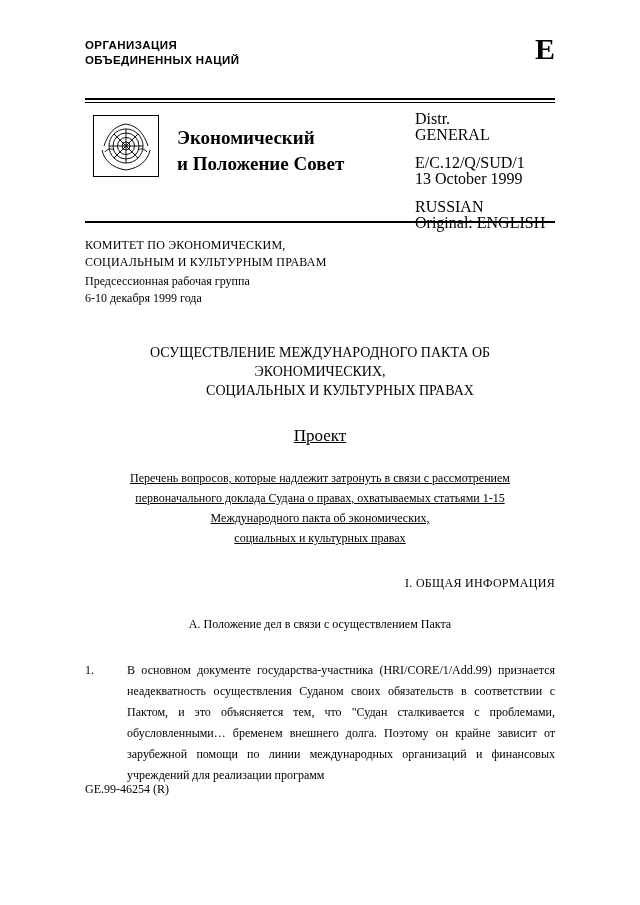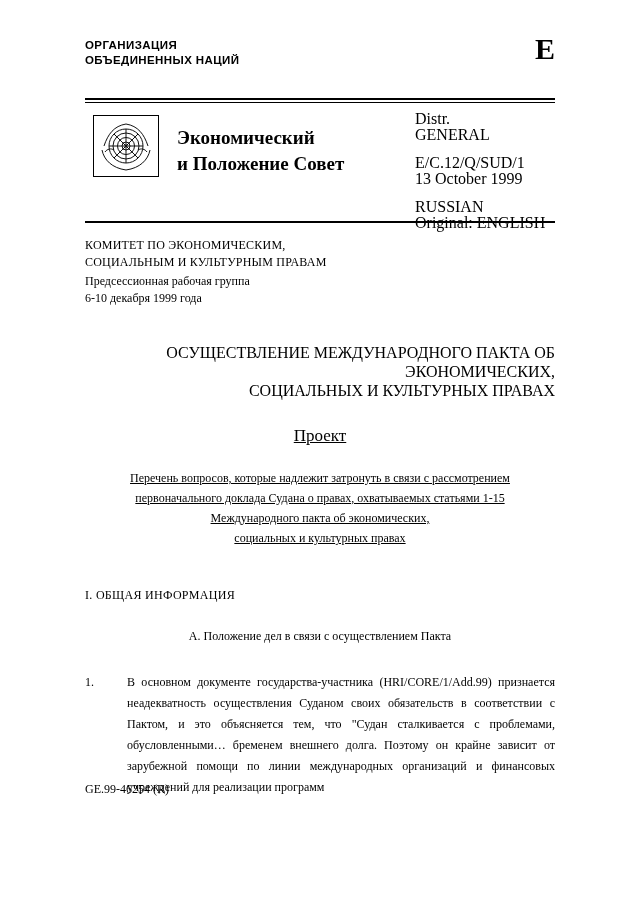--- a/index.html
+++ b/index.html
@@ -107,44 +107,44 @@
     font-family: "Liberation Serif", serif;
     font-size: 12px;
     line-height: 17px;
   }
   .committee .caps { letter-spacing: 0.2px; }
   .committee .sub { margin-top: 2px; }
 
   
   .doc-title {
     margin-top: 36px;
-    text-align: right;
-    font-size: 16px;
+    text-align: center;
+    font-size: 14px;
     line-height: 19px;
   }
   .doc-title .ln2 { padding-left: 40px; }
 
   .proekt {
     margin-top: 26px;
     text-align: center;
     font-size: 17px;
   }
   .proekt span { text-decoration: underline; }
 
   .subject {
     margin-top: 22px;
     text-align: center;
     font-size: 12px;
     line-height: 20px;
   }
   .subject div { text-decoration: underline; }
 
   .section-i {
-    margin-top: 40px;
-    text-align: left;
+    margin-top: 28px;
+    text-align: right;
     font-size: 12px;
     letter-spacing: 0.3px;
   }
   .section-a {
     margin-top: 26px;
     text-align: center;
     font-size: 12px;
   }
 
   .para {

